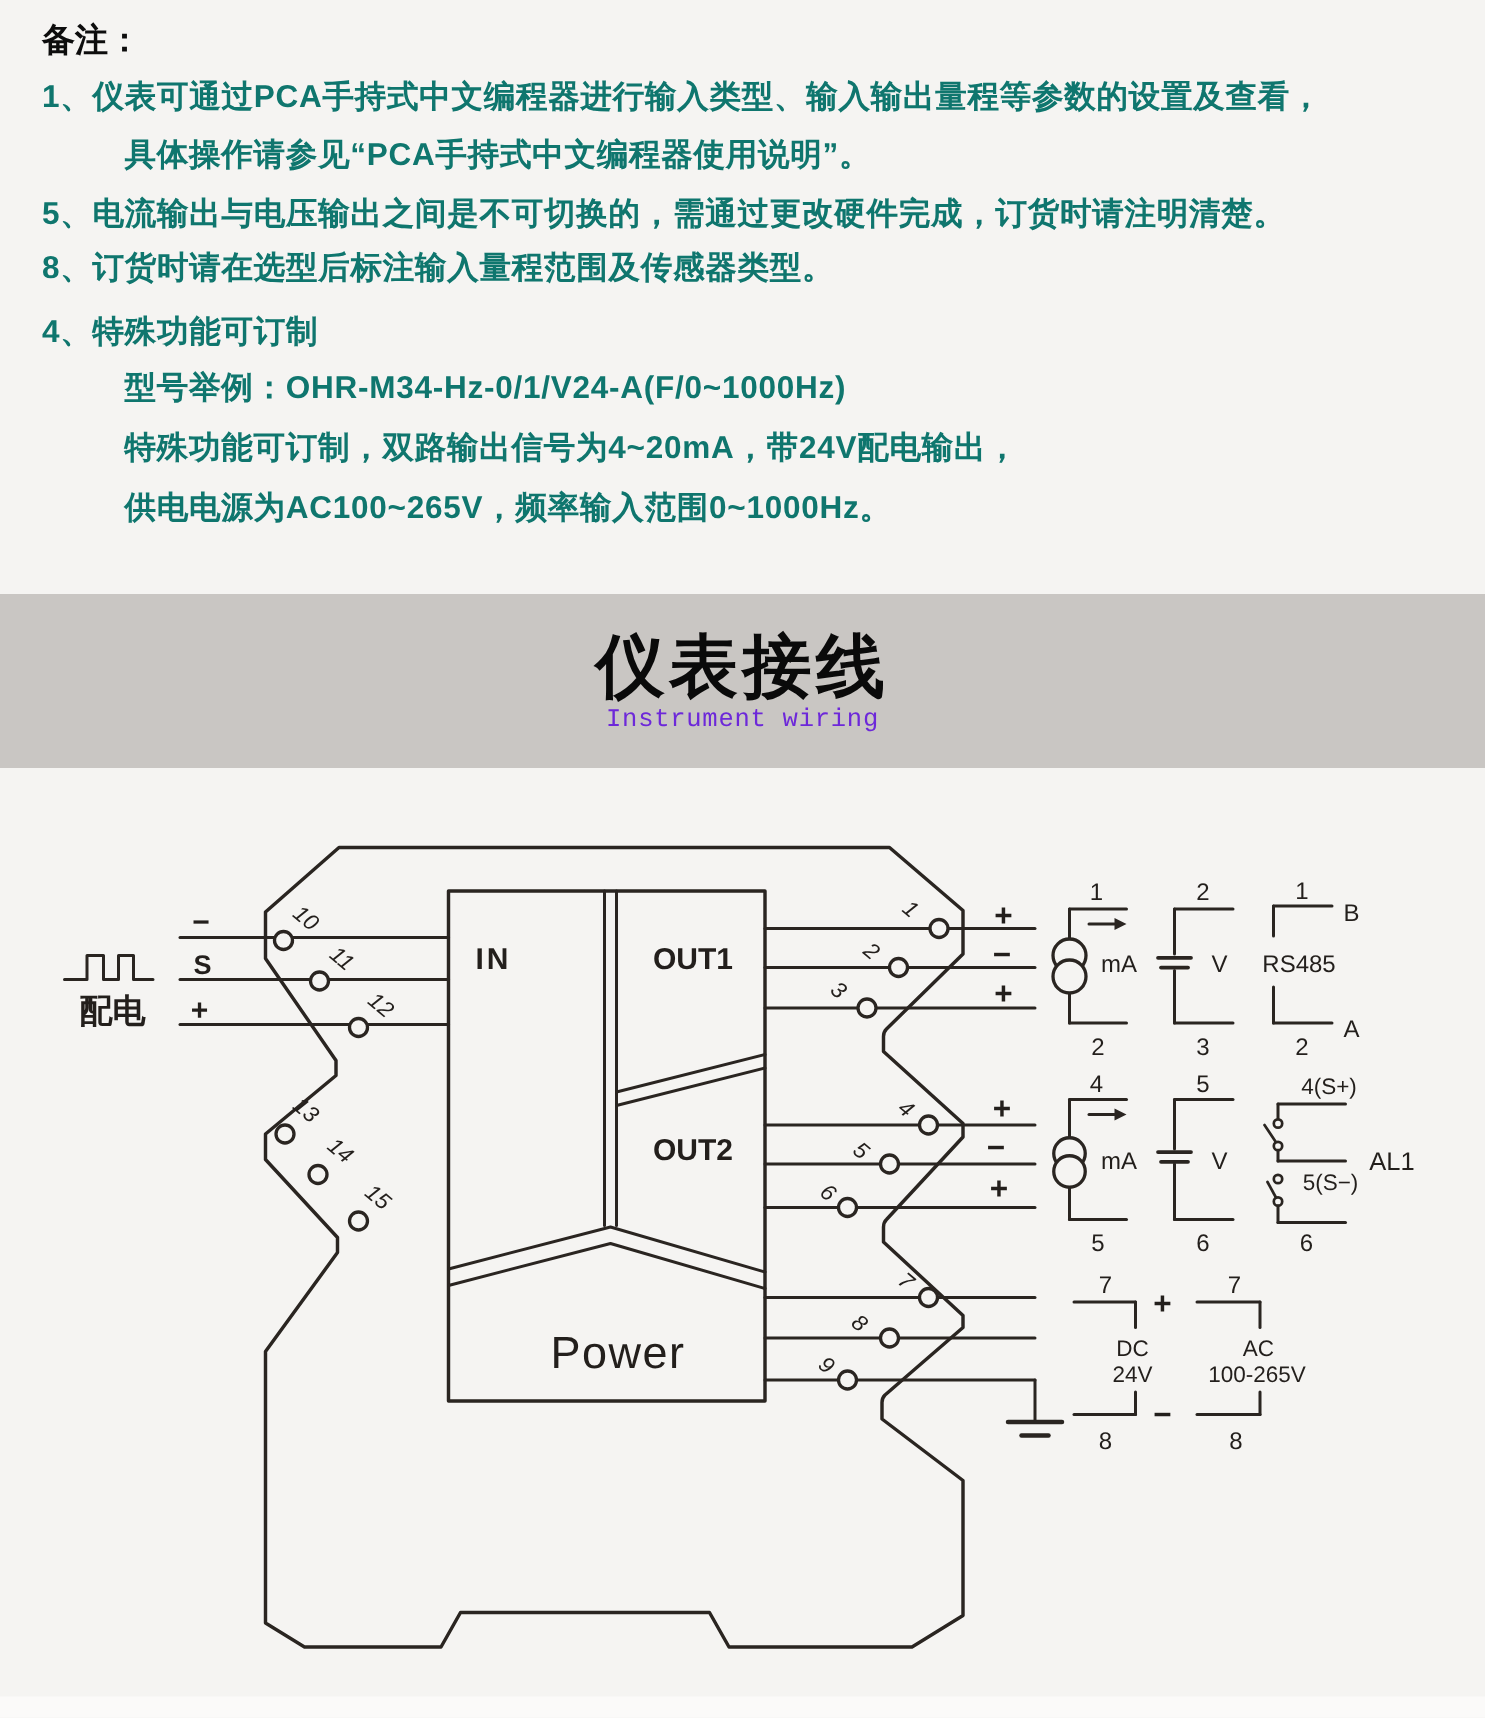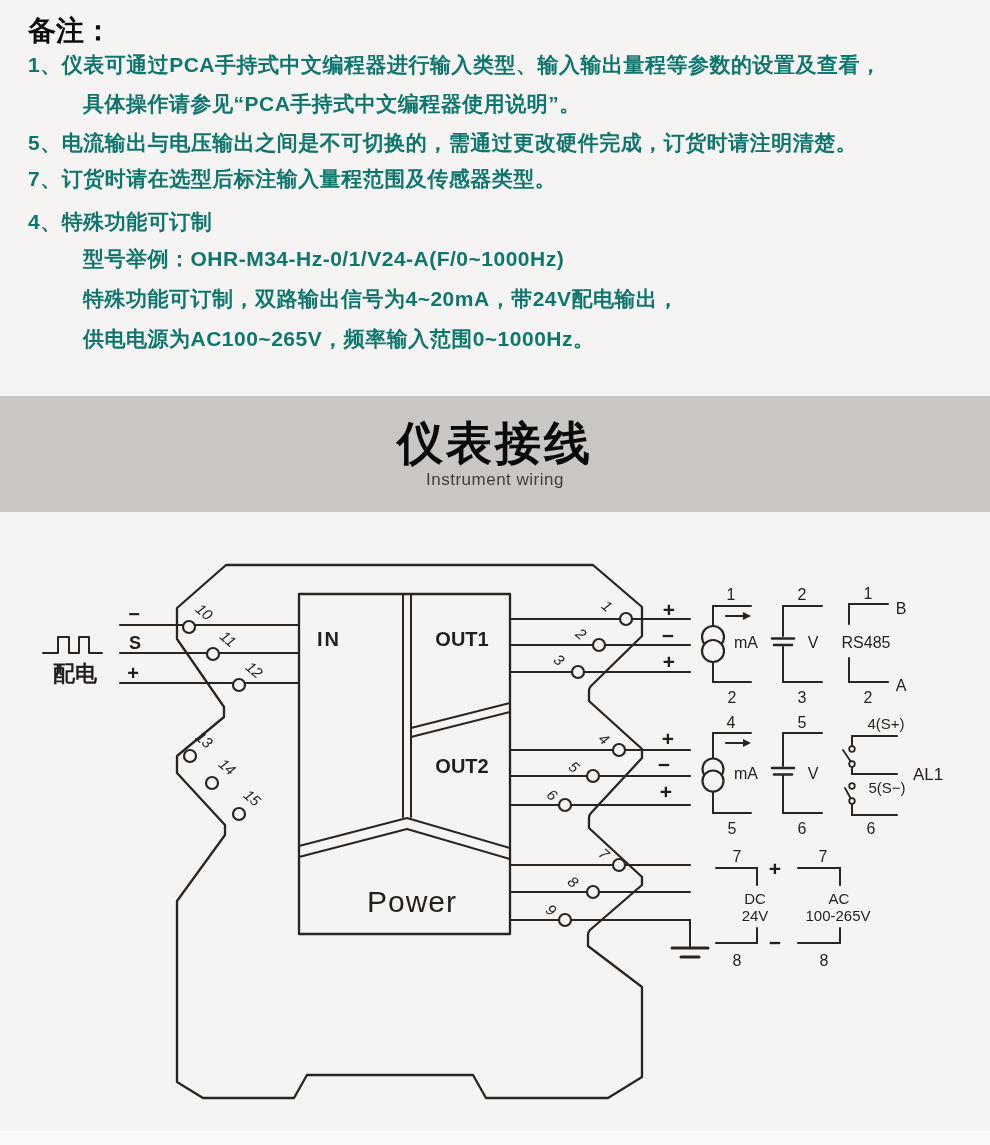--- a/index.html
+++ b/index.html
@@ -8,49 +8,49 @@
     background:#f5f4f2;
     font-family:"Liberation Sans","DejaVu Sans",sans-serif;
     color:#0d0d0d;overflow:hidden;
   }
   .note-line{
     position:absolute;left:28px;right:8px;
     font-size:21px;font-weight:bold;line-height:26px;
     letter-spacing:0.5px;color:#0f766e;white-space:nowrap;
   }
   .note-line.indent{left:62px;margin-left:21px;}
-  .note-title{position:absolute;left:28px;top:12px;font-size:28px;font-weight:bold;}
+  .note-title{position:absolute;left:28px;top:12px;font-size:22px;font-weight:bold;}
   .banner{
     position:absolute;left:0;top:396px;width:990px;height:116px;
     background:#c9c6c3;display:flex;flex-direction:column;
     align-items:center;justify-content:center;
   }
   .banner-title{font-size:46px;font-weight:bold;letter-spacing:3px;color:#0a0a0a;line-height:50px;}
-  .banner-sub{font-size:17px;color:#404040;margin-top:2px;letter-spacing:0.5px;}
+  .banner-sub{font-size:17px;color:#6d28d9;margin-top:2px;letter-spacing:0.5px;font-family:Liberation Mono, monospace;}
   .bottom-strip{position:absolute;left:0;top:1131px;width:990px;height:14px;background:#fbfaf9;}
   svg{position:absolute;left:0;top:512px;}
   svg text{fill:#231f1c;font-family:"Liberation Sans","DejaVu Sans",sans-serif;}
   .tnum{font-size:15px;font-style:italic;}
   .cnum{font-size:16px;}
   .unit{font-size:16px;}
   .sign{font-size:21px;font-weight:bold;}
   .blocklabel{font-size:20px;font-weight:bold;}
   .pinlabel{font-size:20px;font-weight:bold;}
   .small{font-size:15px;}
   .power-label{font-size:30px;letter-spacing:1px;}
   .cjk{font-size:22px;font-weight:bold;}
 </style>
 </head>
 <body>
 
 <div class="note-title">备注：</div>
 <div class="note-line" style="top:52px">1、仪表可通过PCA手持式中文编程器进行输入类型、输入输出量程等参数的设置及查看，</div>
 <div class="note-line indent" style="top:91px">具体操作请参见“PCA手持式中文编程器使用说明”。</div>
 <div class="note-line" style="top:130px">5、电流输出与电压输出之间是不可切换的，需通过更改硬件完成，订货时请注明清楚。</div>
-<div class="note-line" style="top:166px">7、订货时请在选型后标注输入量程范围及传感器类型。</div>
+<div class="note-line" style="top:166px">8、订货时请在选型后标注输入量程范围及传感器类型。</div>
 <div class="note-line" style="top:209px">4、特殊功能可订制</div>
 <div class="note-line indent" style="top:246px">型号举例：OHR-M34-Hz-0/1/V24-A(F/0~1000Hz)</div>
 <div class="note-line indent" style="top:286px">特殊功能可订制，双路输出信号为4~20mA，带24V配电输出，</div>
 <div class="note-line indent" style="top:326px">供电电源为AC100~265V，频率输入范围0~1000Hz。</div>
 
 <div class="banner">
   <div class="banner-title">仪表接线</div>
   <div class="banner-sub">Instrument wiring</div>
 </div>
 

